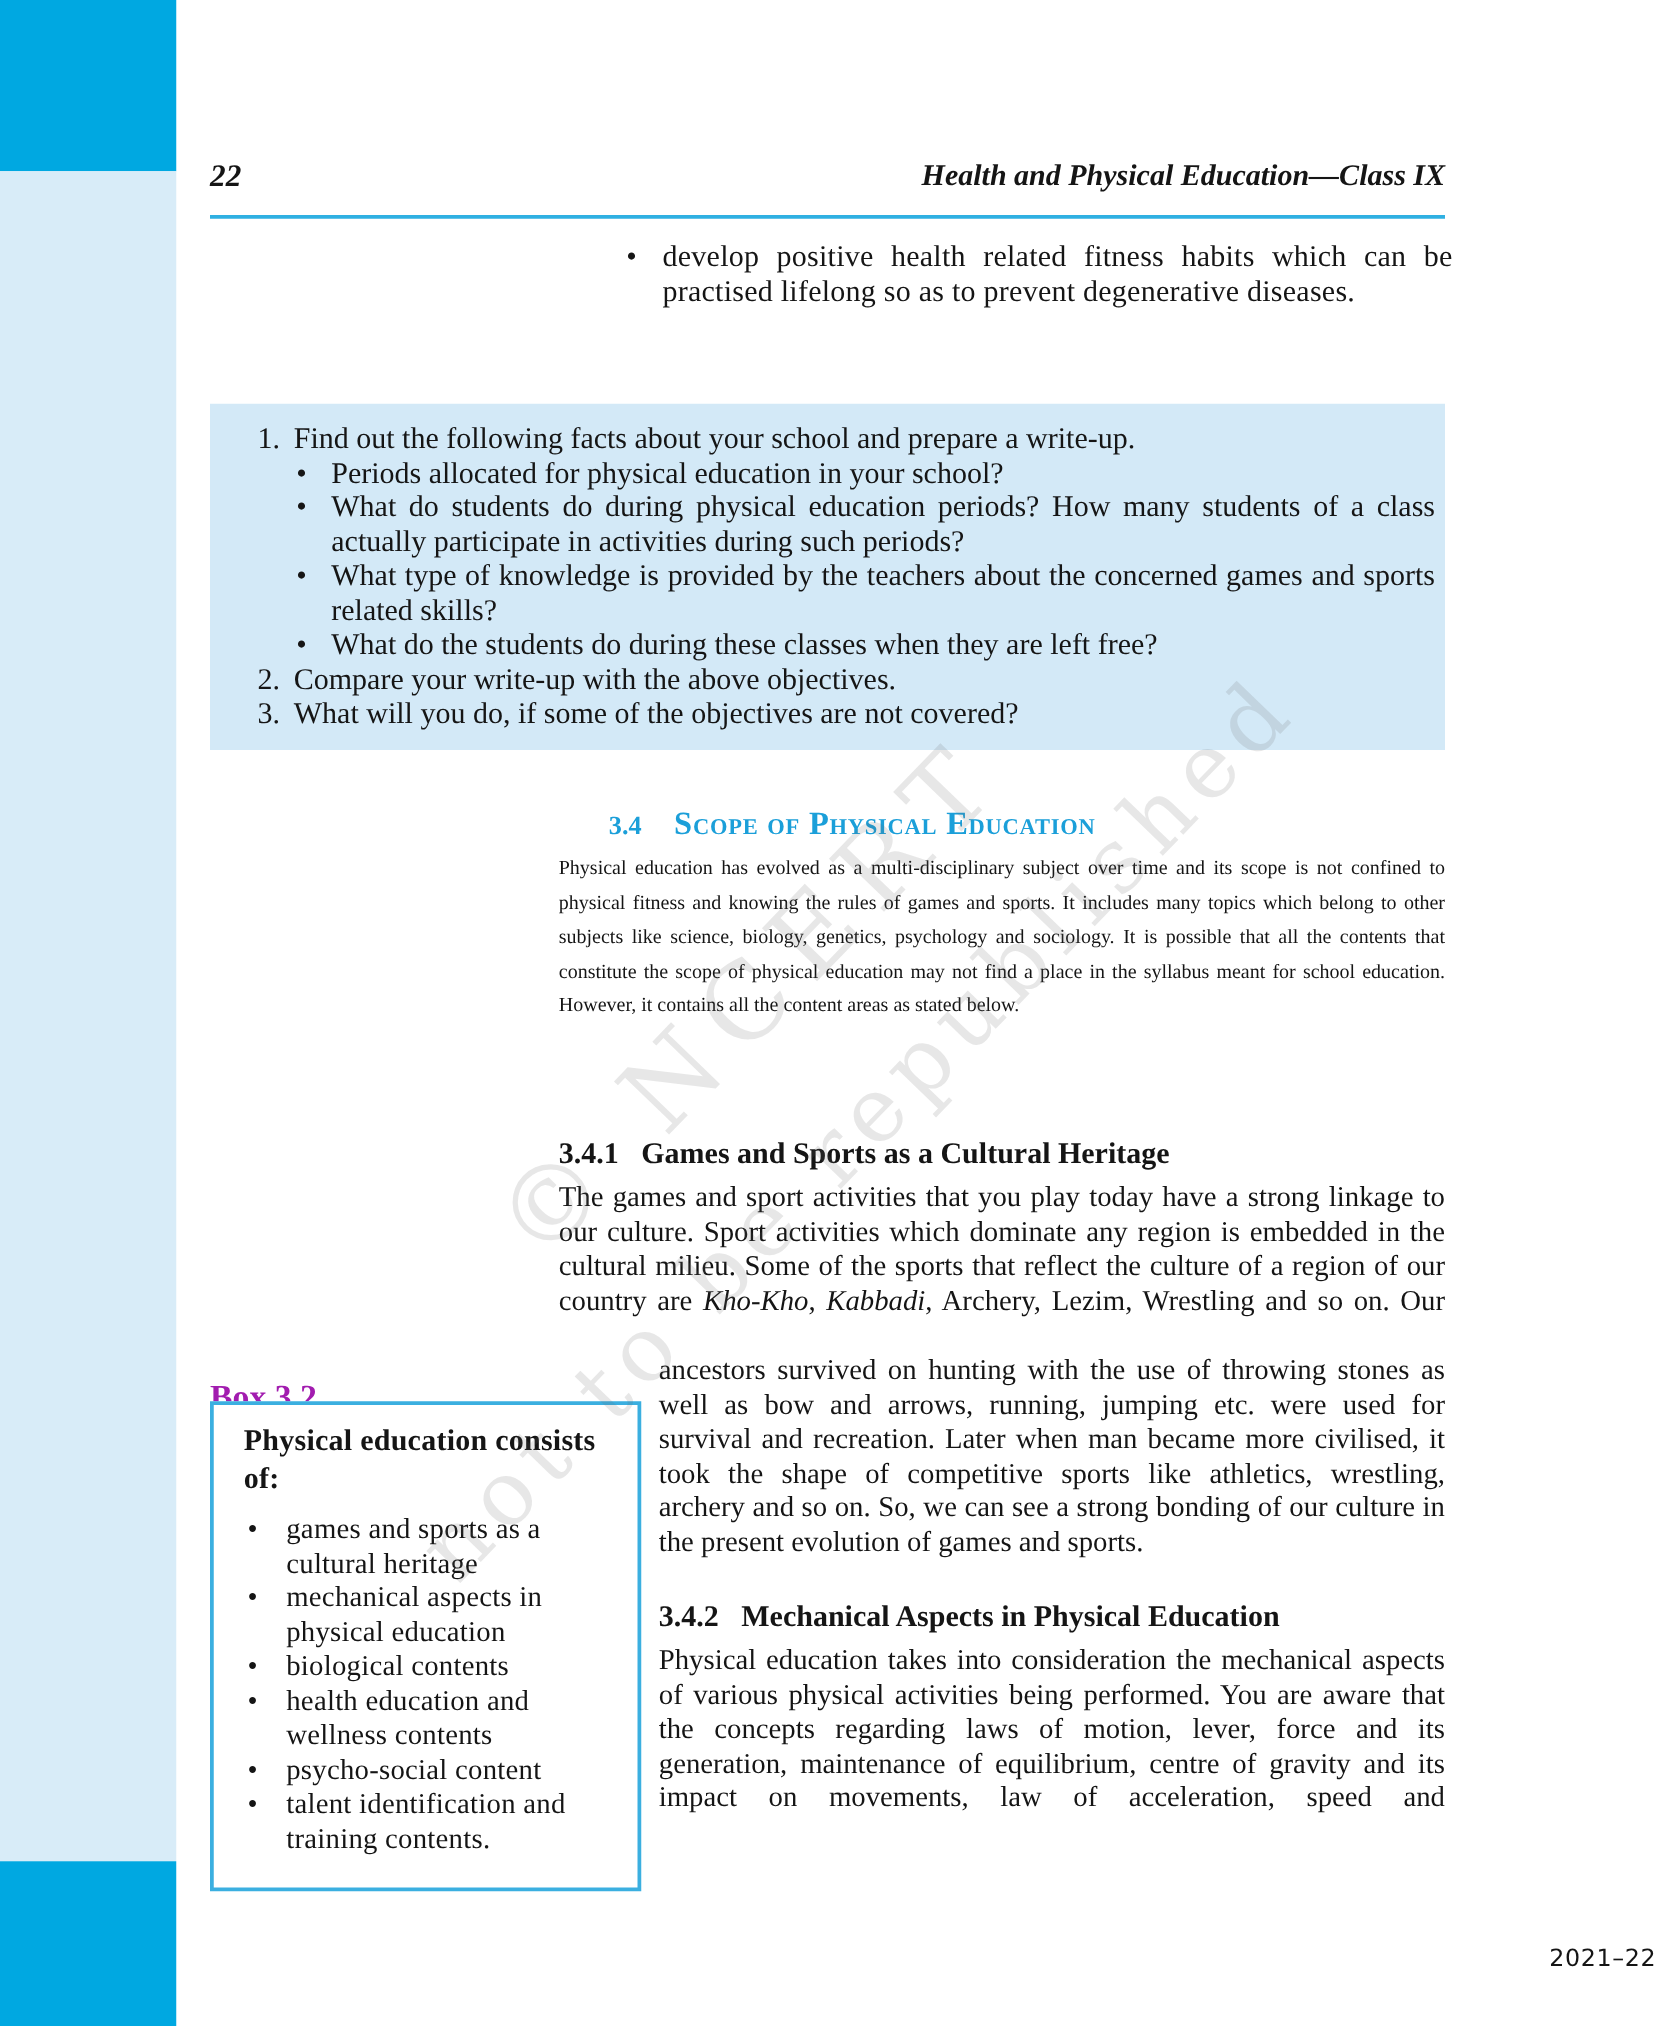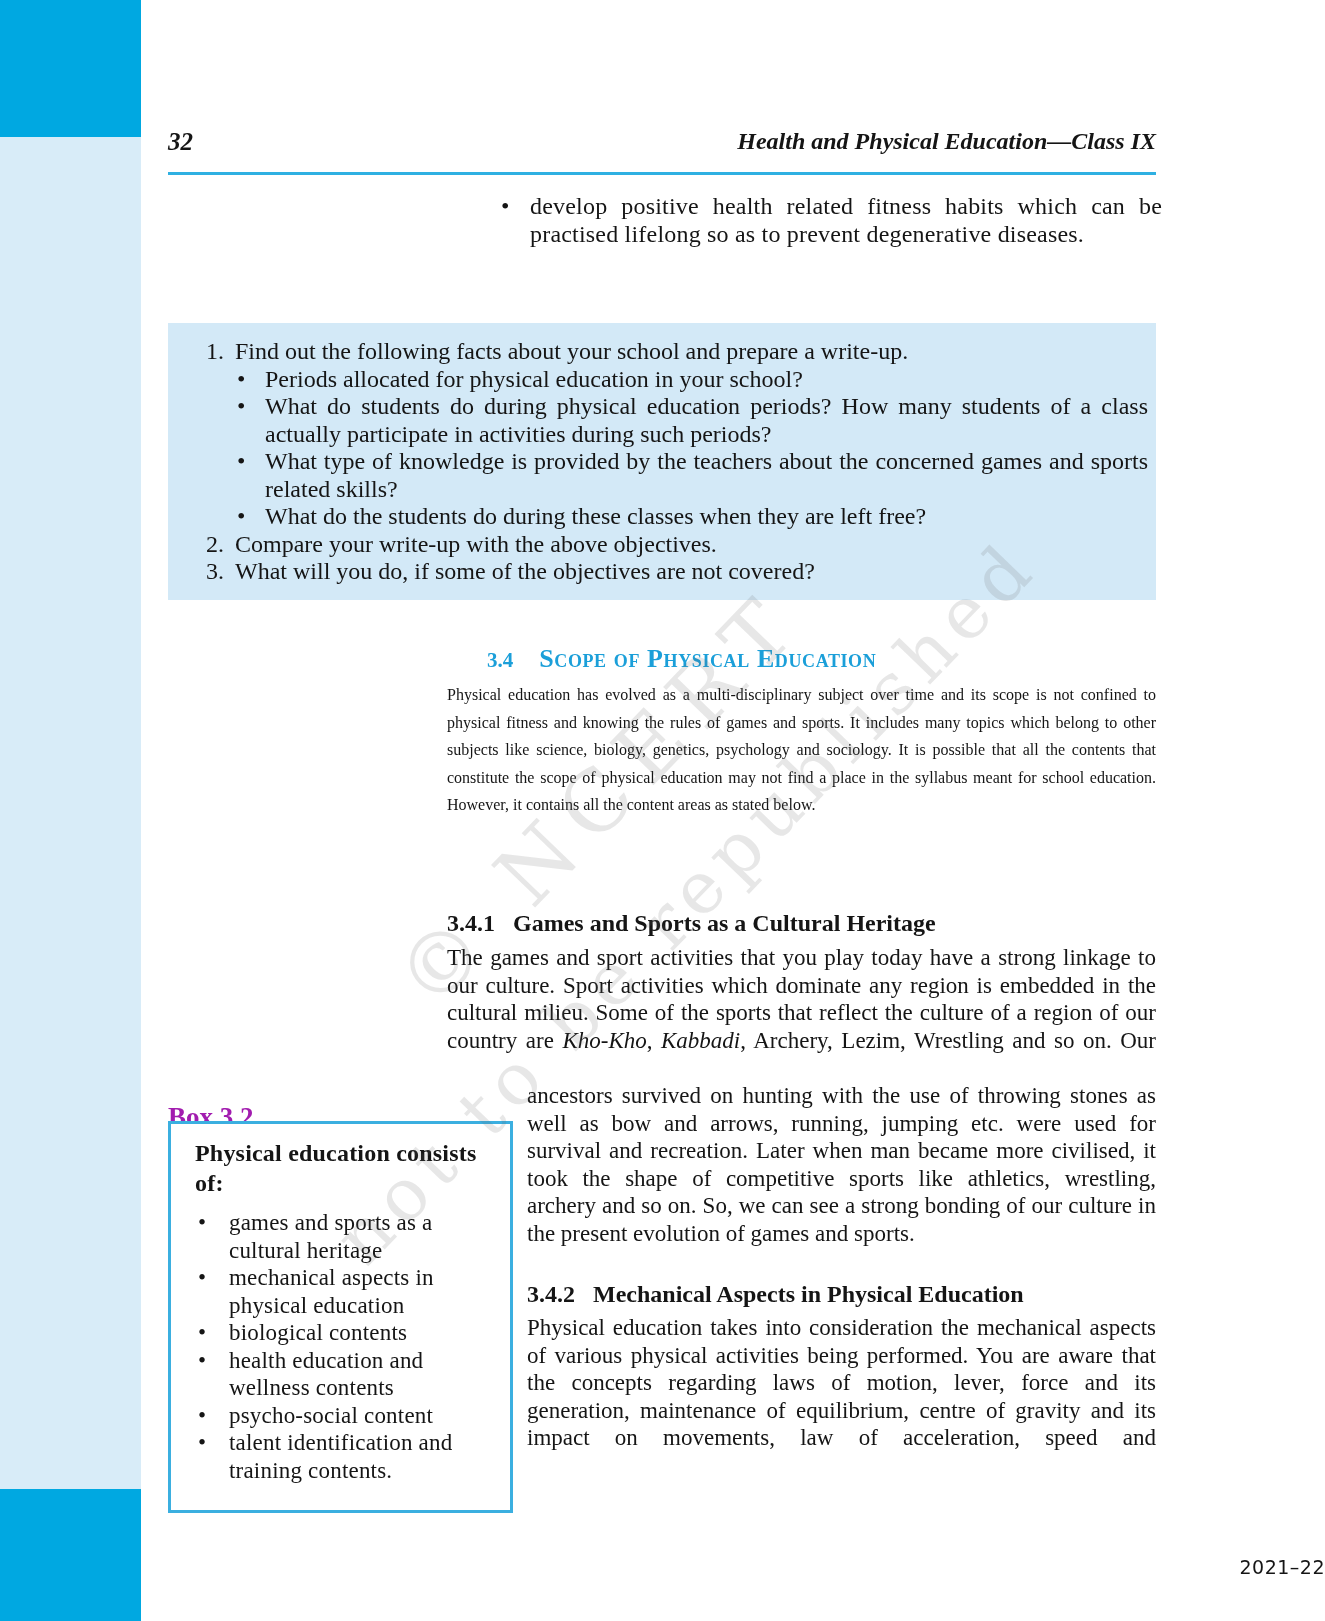--- a/index.html
+++ b/index.html
@@ -77,21 +77,21 @@
 </style>
 </head>
 <body>
 
 <div class="page">
 
   <div class="strip dark-top"></div>
   <div class="strip light"></div>
   <div class="strip dark-bottom"></div>
 
-  <div class="abs pagenum">32</div>
+  <div class="abs pagenum">22</div>
   <div class="abs runhead">Health and Physical Education—Class IX</div>
   <div class="abs rule"></div>
 
   <div class="abs intro-blt">•</div>
   <div class="abs intro-txt">develop positive health related fitness habits which can be practised  lifelong so as to prevent degenerative diseases.</div>
 
   <div class="abs act-head">Activity 3.1</div>
   <div class="abs abox">
     <div class="row main">
       <span class="num">1.</span>

